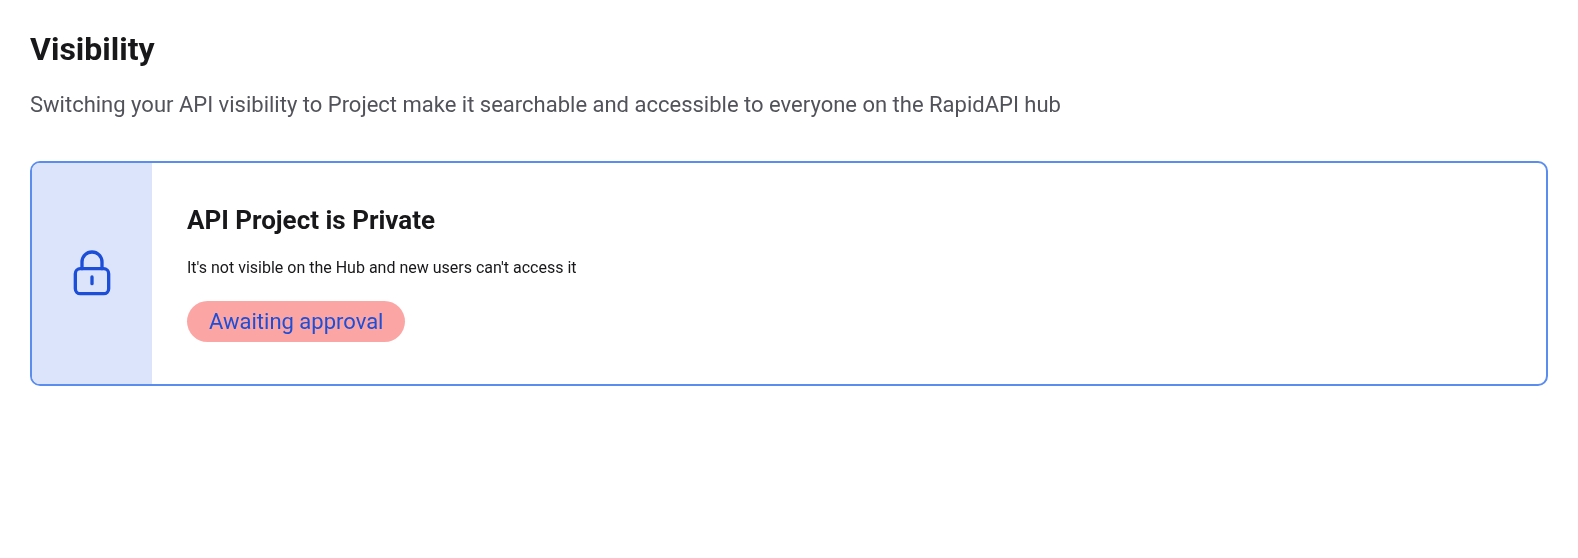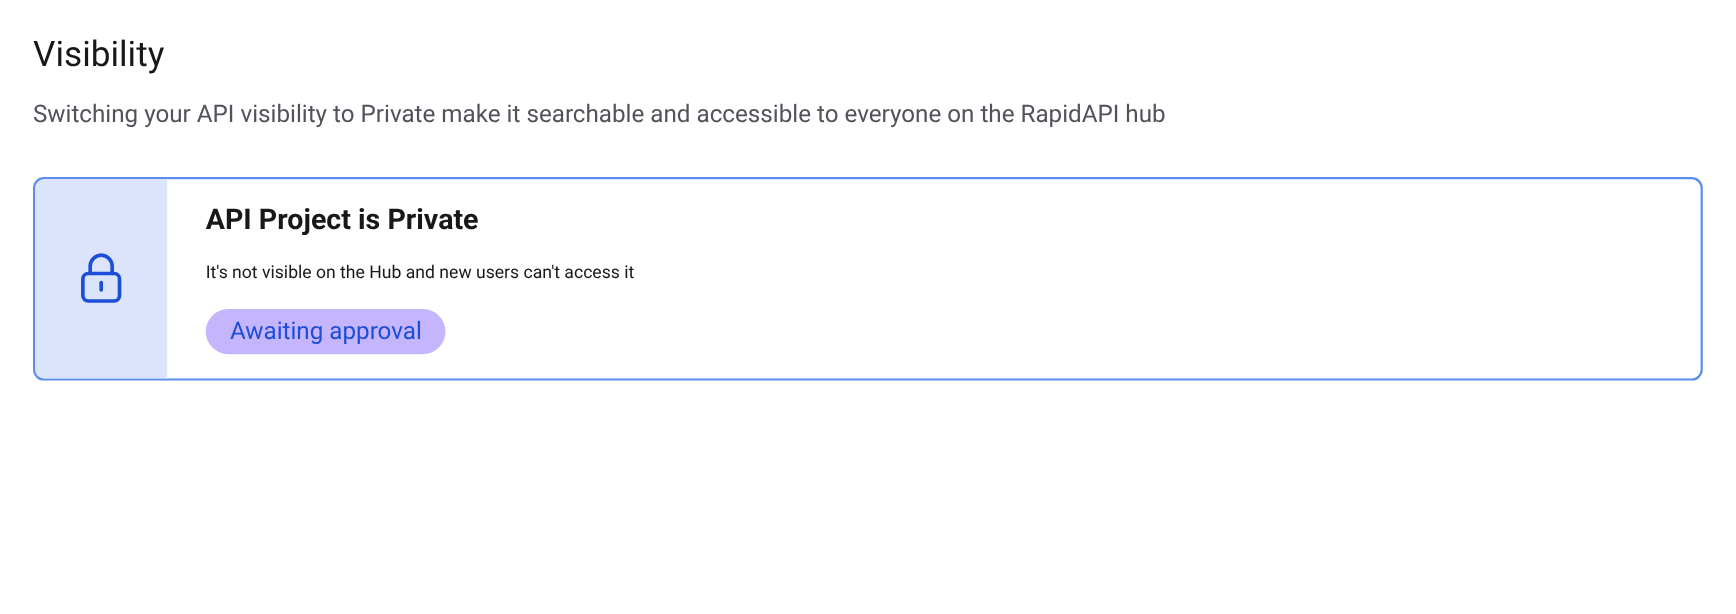--- a/index.html
+++ b/index.html
@@ -8,21 +8,21 @@
       box-sizing: border-box;
     }
     body {
       font-family: -apple-system, BlinkMacSystemFont, "Segoe UI", Roboto, Helvetica, Arial, sans-serif;
       background: #ffffff;
       padding: 30px;
       color: #18181b;
     }
     .section-title {
       font-size: 32px;
-      font-weight: 400;
+      font-weight: 700;
       color: #18181b;
       margin-bottom: 20px;
     }
     .section-description {
       font-size: 22px;
       color: #52525b;
       margin-bottom: 40px;
       line-height: 1.5;
     }
     .visibility-card {
@@ -39,55 +39,55 @@
       justify-content: center;
       width: 120px;
       flex-shrink: 0;
     }
     .lock-icon {
       width: 40px;
       height: 48px;
       color: #1d4ed8;
     }
     .card-content {
-      padding: 22px 35px;
+      padding: 42px 35px;
       display: flex;
       flex-direction: column;
       gap: 22px;
     }
     .card-title {
       font-size: 26px;
       font-weight: 700;
       color: #18181b;
     }
     .card-subtitle {
       font-size: 16px;
       color: #18181b;
       line-height: 1.4;
     }
     .status-badge {
       display: inline-block;
-      background: #c4b5fd;
+      background: #fca5a5;
       color: #1d4ed8;
       font-size: 22px;
       padding: 8px 22px;
       border-radius: 999px;
       width: fit-content;
     }
     .card-note {
       font-size: 24px;
       color: #18181b;
       line-height: 1.4;
     }
   </style>
 </head>
 <body>
 
 <h1 class="section-title">Visibility</h1>
-<p class="section-description">Switching your API visibility to Private make it searchable and accessible to everyone on the RapidAPI hub</p>
+<p class="section-description">Switching your API visibility to Project make it searchable and accessible to everyone on the RapidAPI hub</p>
 
 <div class="visibility-card">
   <div class="card-icon-section">
     <span>
       <svg class="lock-icon" viewBox="0 0 24 28" fill="none" stroke="currentColor" stroke-width="2" stroke-linecap="round" stroke-linejoin="round">
         <rect x="2" y="12" width="20" height="15" rx="3" ry="3"></rect>
         <path d="M6 12 V8 a6 6 0 0 1 12 0 v4"></path>
         <line x1="12" y1="17" x2="12" y2="21"></line>
       </svg>
     </span>

